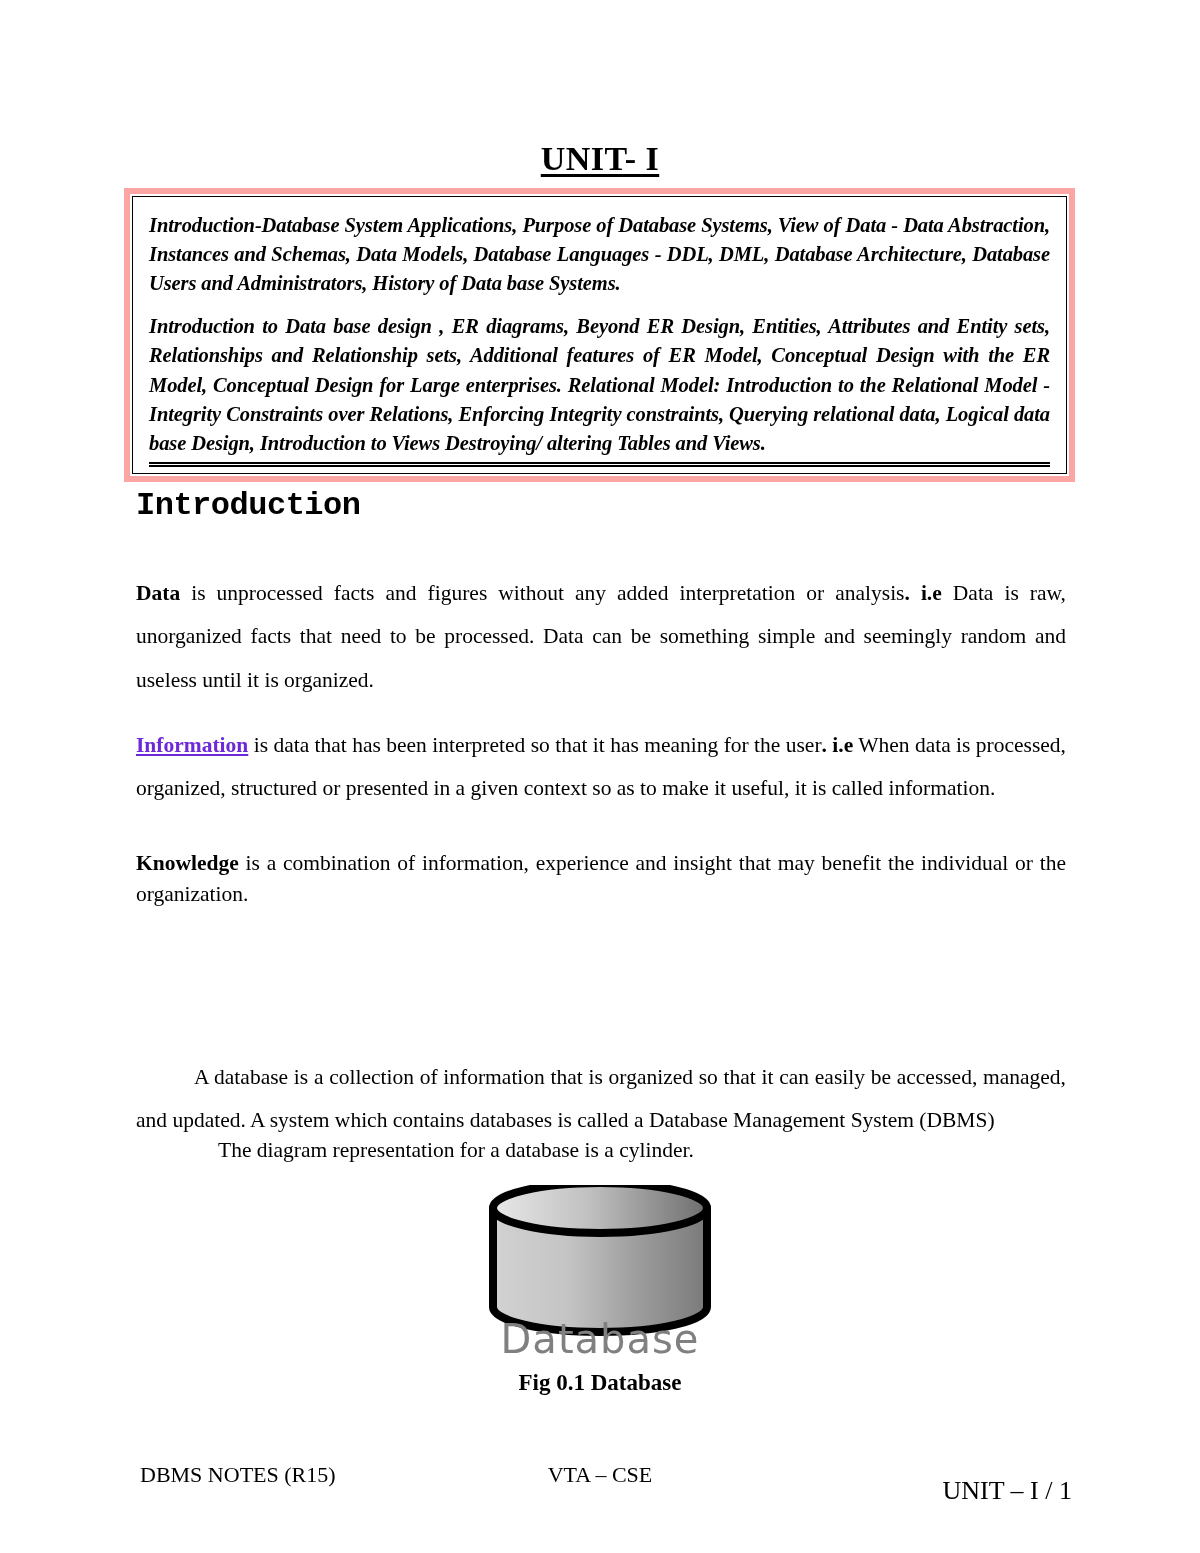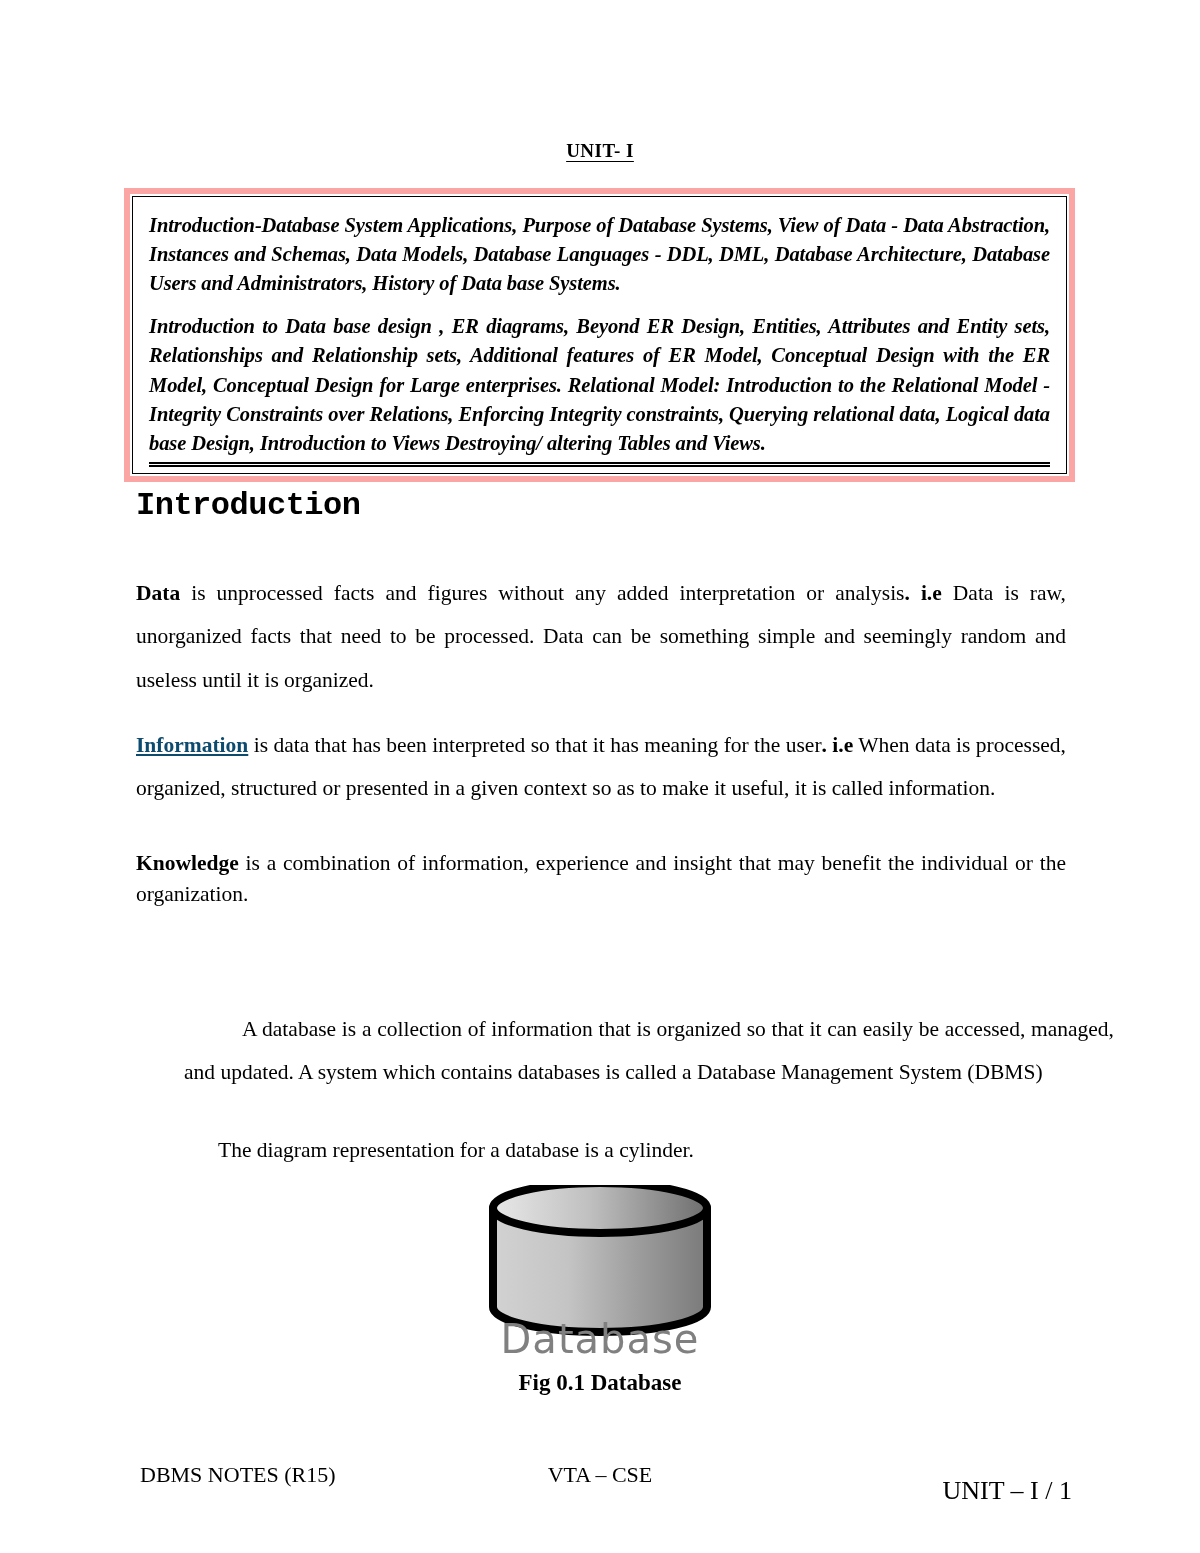--- a/index.html
+++ b/index.html
@@ -22,21 +22,21 @@
 
   
   .unit-title {
     position: absolute;
     top: 140px;
     left: 0;
     width: 1200px;
     text-align: center;
     font-family: "Liberation Serif", serif;
     font-weight: bold;
-    font-size: 19px;
+    font-size: 34px;
     letter-spacing: 0.5px;
     text-decoration: underline;
     text-underline-offset: 4px;
   }
 
   
   .syllabus-box {
     position: absolute;
     left: 124px;
     top: 188px;
@@ -176,29 +176,29 @@
     </div>
   </div>
 
   <div class="section-heading">Introduction</div>
 
   <div class="body-block loose" style="top:572px;">
     <span class="b">Data</span><span> is unprocessed facts and figures without any added interpretation or analysis</span><span class="b">.</span><span class="b"> i.e</span><span> Data is raw, unorganized facts that need to be processed. Data can be something simple and seemingly random and useless until it is organized.</span>
   </div>
 
   <div class="body-block loose" style="top:724px;">
-    <a href="#" class="link-bold" style="color: #0c4a6e;">Information</a><span> is data that has been interpreted so that it has meaning for the user</span><span class="b">.</span><span class="b"> i.e</span><span> When data is processed, organized, structured or presented in a given context so as to make it useful, it is called information.</span>
+    <a href="#" class="link-bold" style="color: #6d28d9;">Information</a><span> is data that has been interpreted so that it has meaning for the user</span><span class="b">.</span><span class="b"> i.e</span><span> When data is processed, organized, structured or presented in a given context so as to make it useful, it is called information.</span>
   </div>
 
   <div class="body-block tight" style="top:848px;">
     <span class="b">Knowledge</span><span> is a combination of information, experience and insight that may benefit the individual or the organization.</span>
   </div>
 
 
-  <div class="body-block loose" style="top:1008px;margin-left:48px;">
+  <div class="body-block loose" style="top:1056px;">
     <span class="indent"></span><span>A database is a collection of information that is organized so that it can easily be accessed, managed, and updated. A system which contains databases is called a Database Management System (DBMS)</span>
   </div>
 
   <div class="body-block tight" style="top:1135px;">
     <span class="indent" style="width:82px;"></span><span>The diagram representation for a database is a cylinder.</span>
   </div>
 
   <div class="figure-wrap">
     <svg class="cyl-svg" width="230" height="175" viewBox="0 0 230 175">
       <defs>

